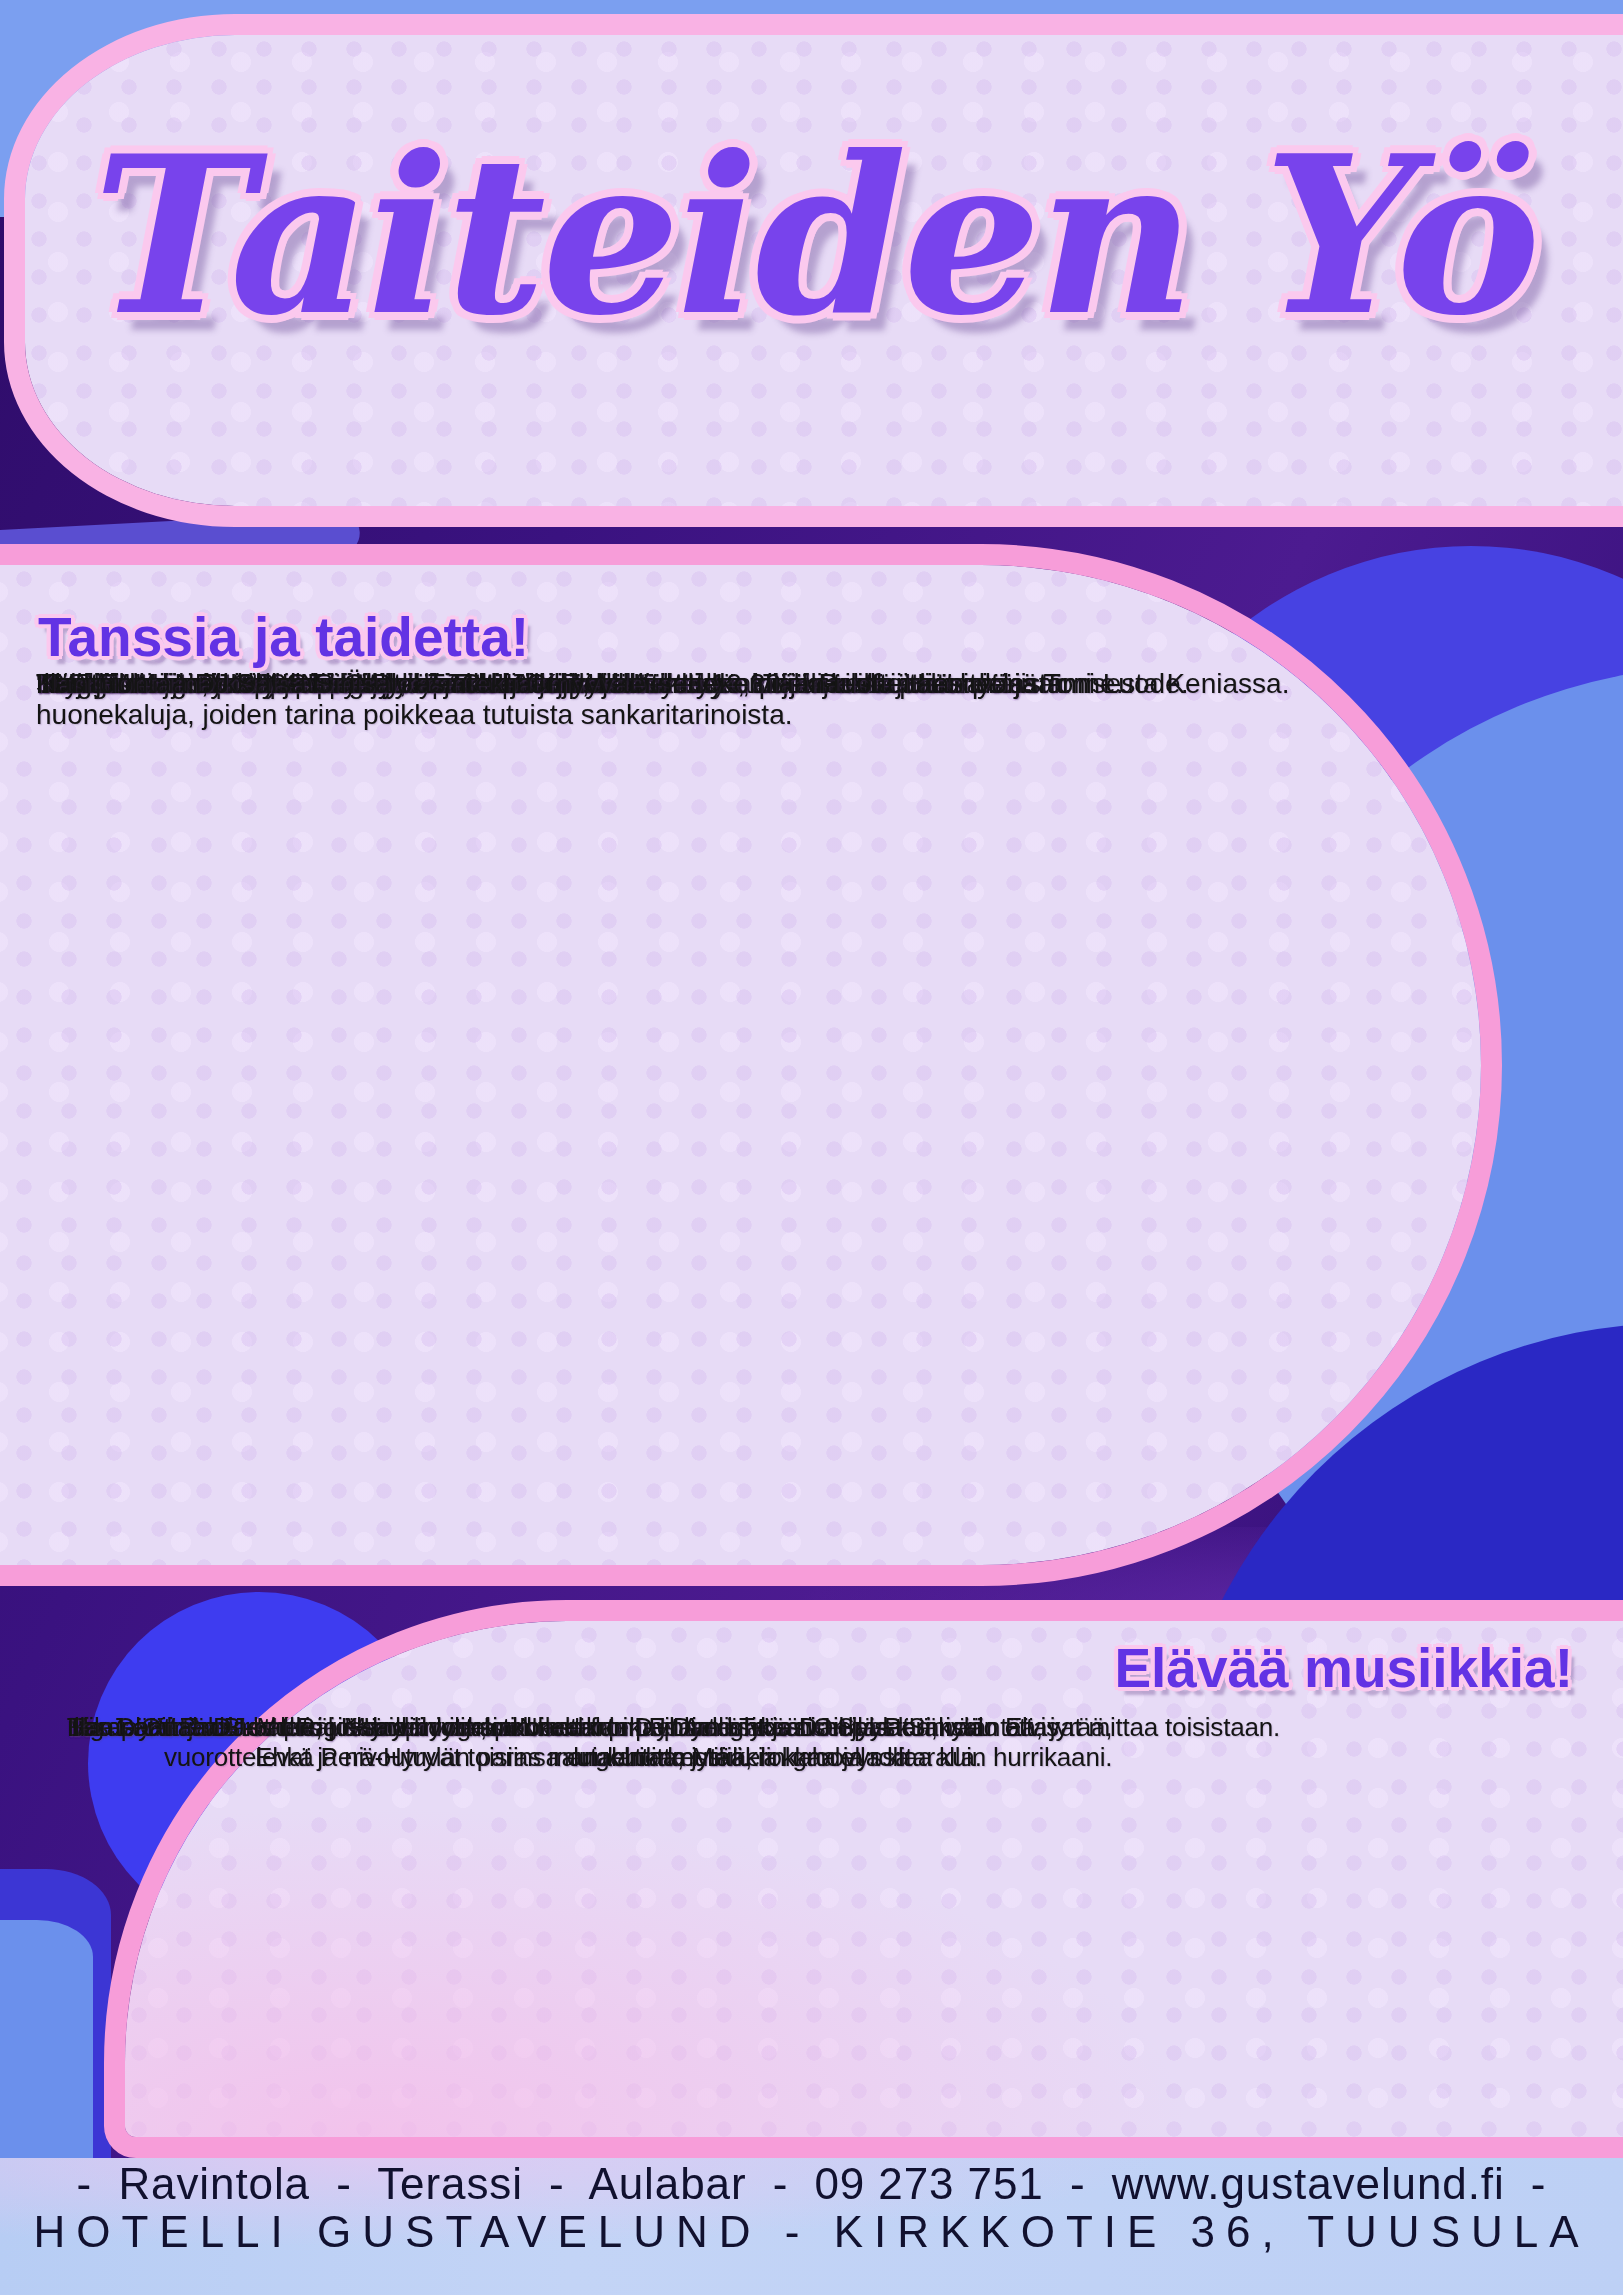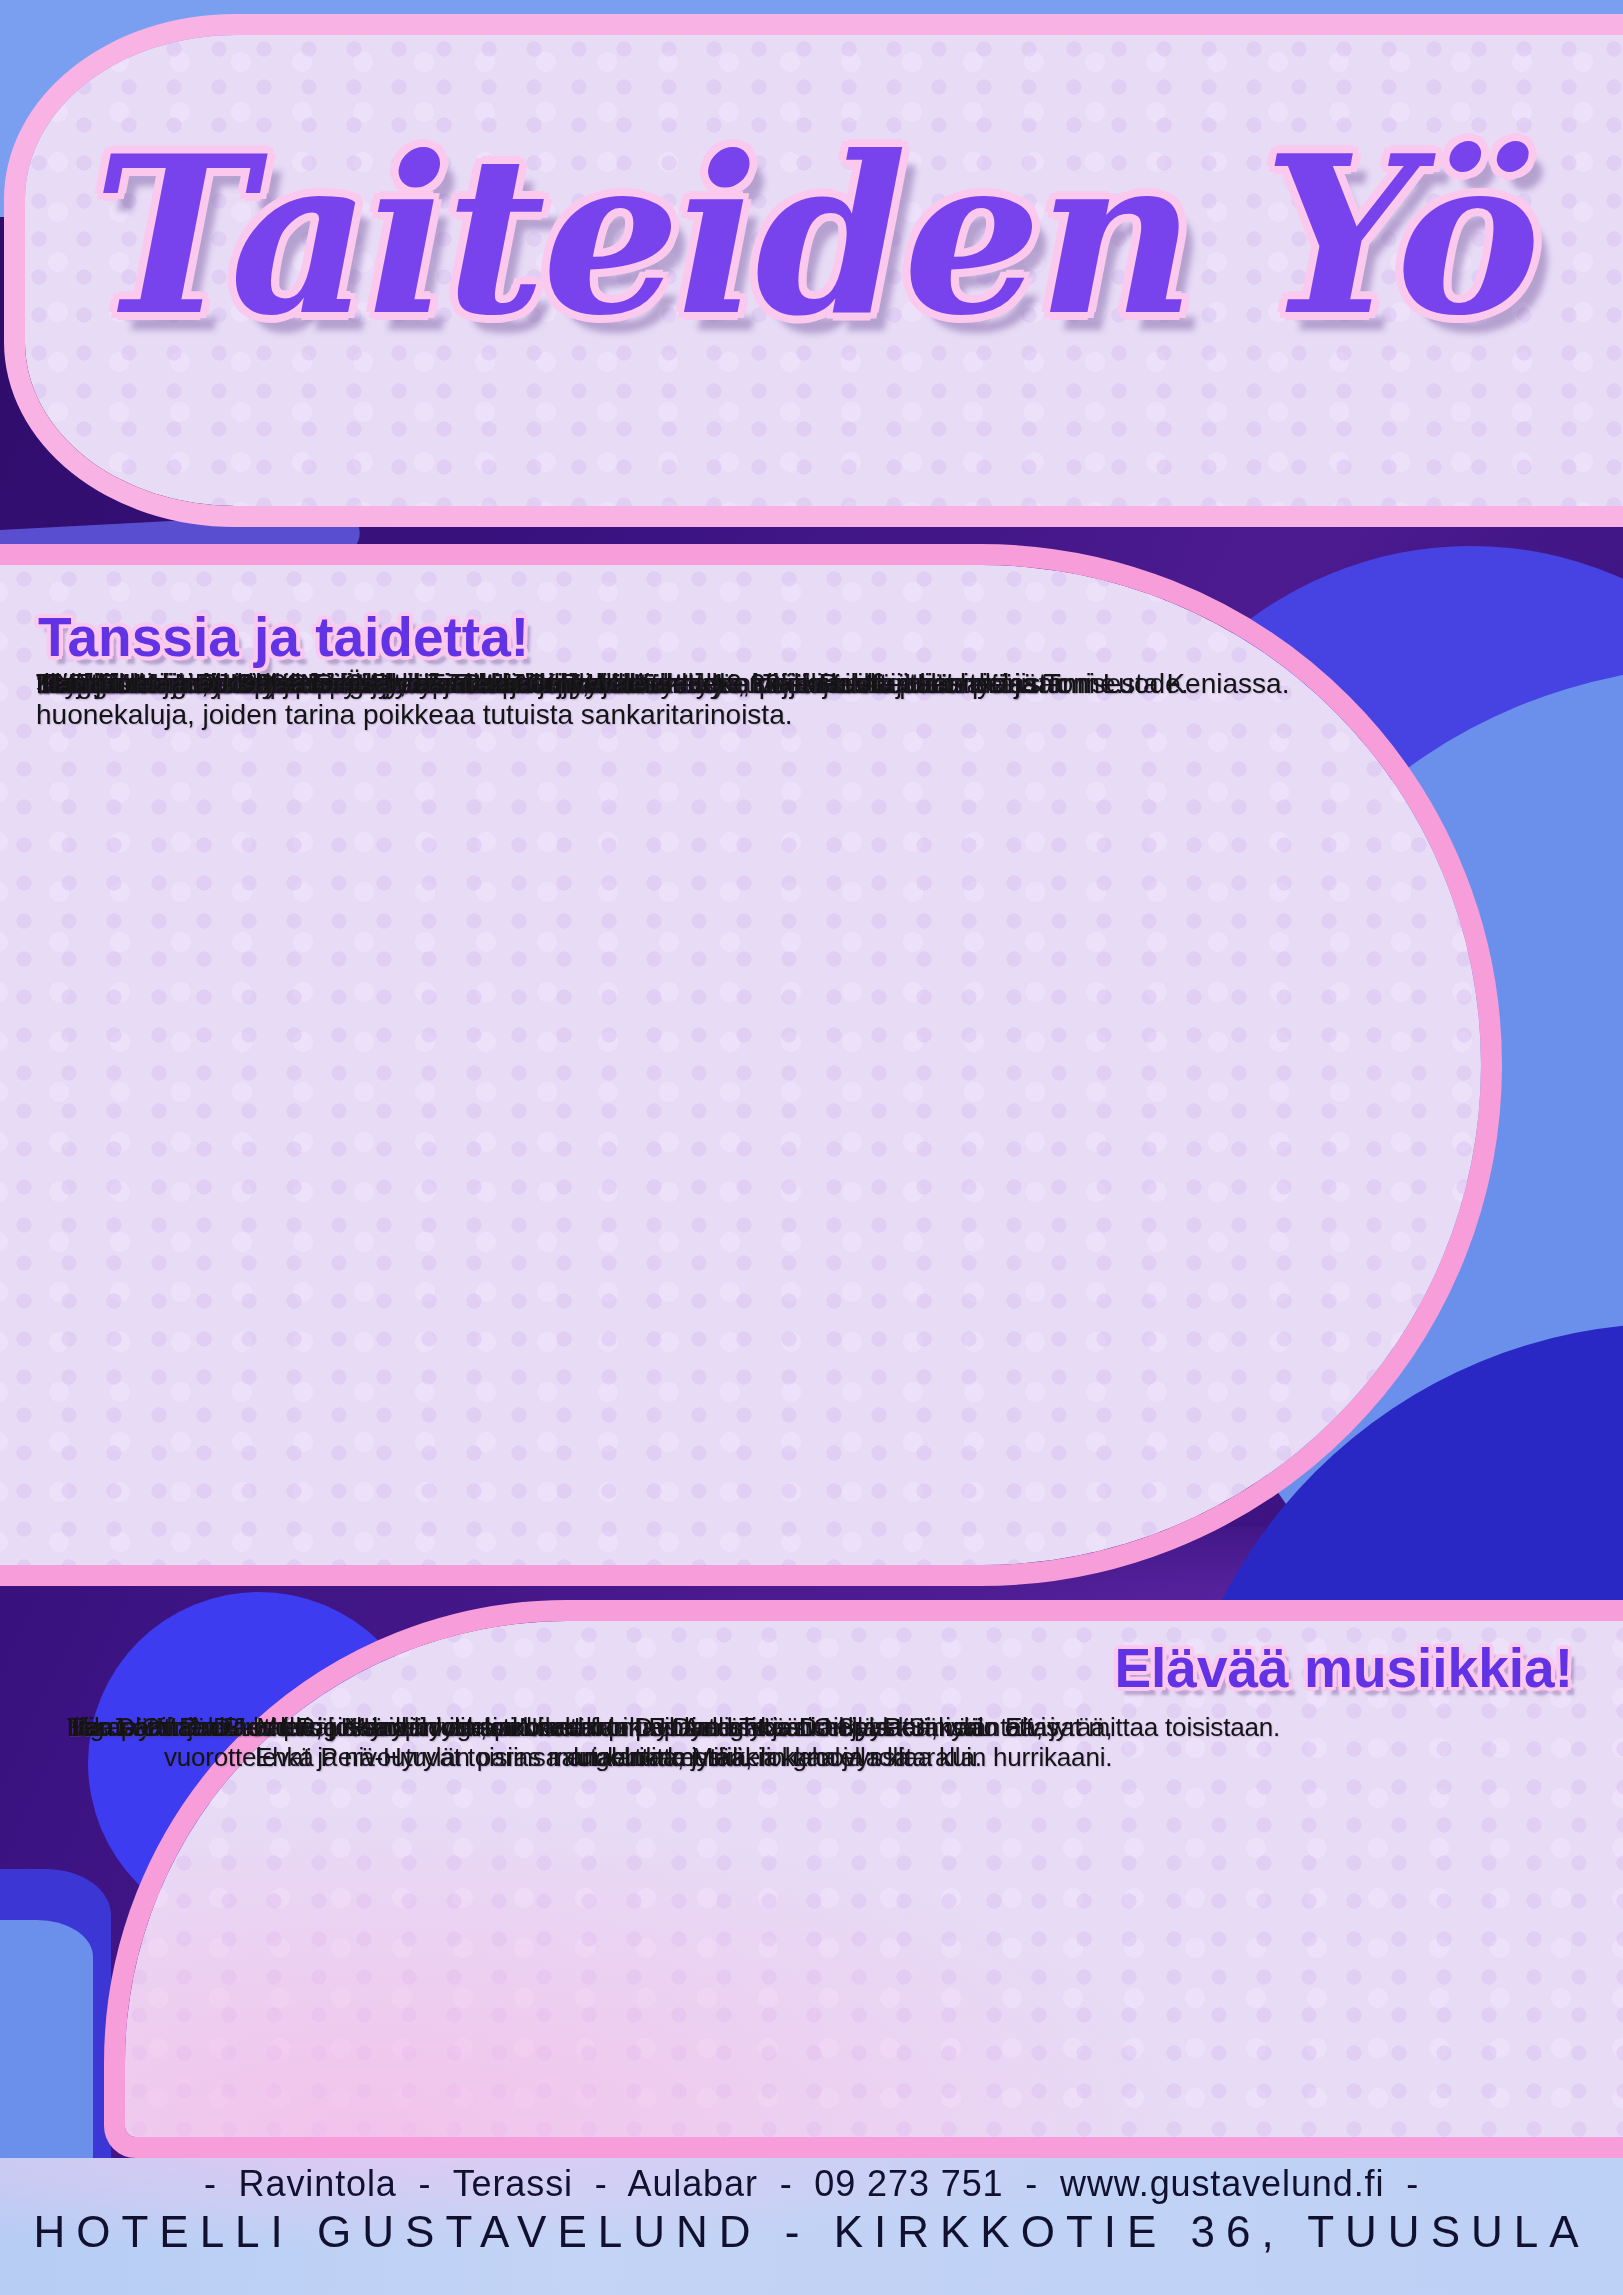--- a/index.html
+++ b/index.html
@@ -72,21 +72,21 @@
   .dance-list{left:36px;top:668px;width:1453px;}
   .dance-list p{position:static;margin:0 0 27px;font-size:28px;line-height:31px;white-space:nowrap;
     text-shadow:0.9px 1.4px 1.4px rgba(90,60,120,.25);}
 
   .music-heading{right:50px;top:1639px;text-align:right;font-weight:bold;font-size:55px;line-height:58px;white-space:nowrap;}
   .music-list{right:38px;top:1712px;width:1518px;text-align:right;}
   .music-list p{position:static;margin:0 0 26px;font-size:26px;line-height:30px;letter-spacing:-0.2px;white-space:nowrap;
     text-shadow:0.9px 1.4px 1.4px rgba(90,60,120,.25);}
 
   .footer-line1{left:0;top:2164px;width:1623px;text-align:center;color:#11112f;
-    font-size:36px;line-height:39px;letter-spacing:0.9px;white-space:pre;}
+    font-size:44px;line-height:39px;letter-spacing:0.9px;white-space:pre;}
   .footer-line2{left:0;top:2206px;width:1623px;text-align:center;color:#11112f;
     font-size:44px;line-height:52px;letter-spacing:11px;white-space:pre;}
 </style>
 </head>
 <body>
 
 <div id="poster">
 
   <div class="bg-base"></div>
   <div class="bg-topblue"></div>

